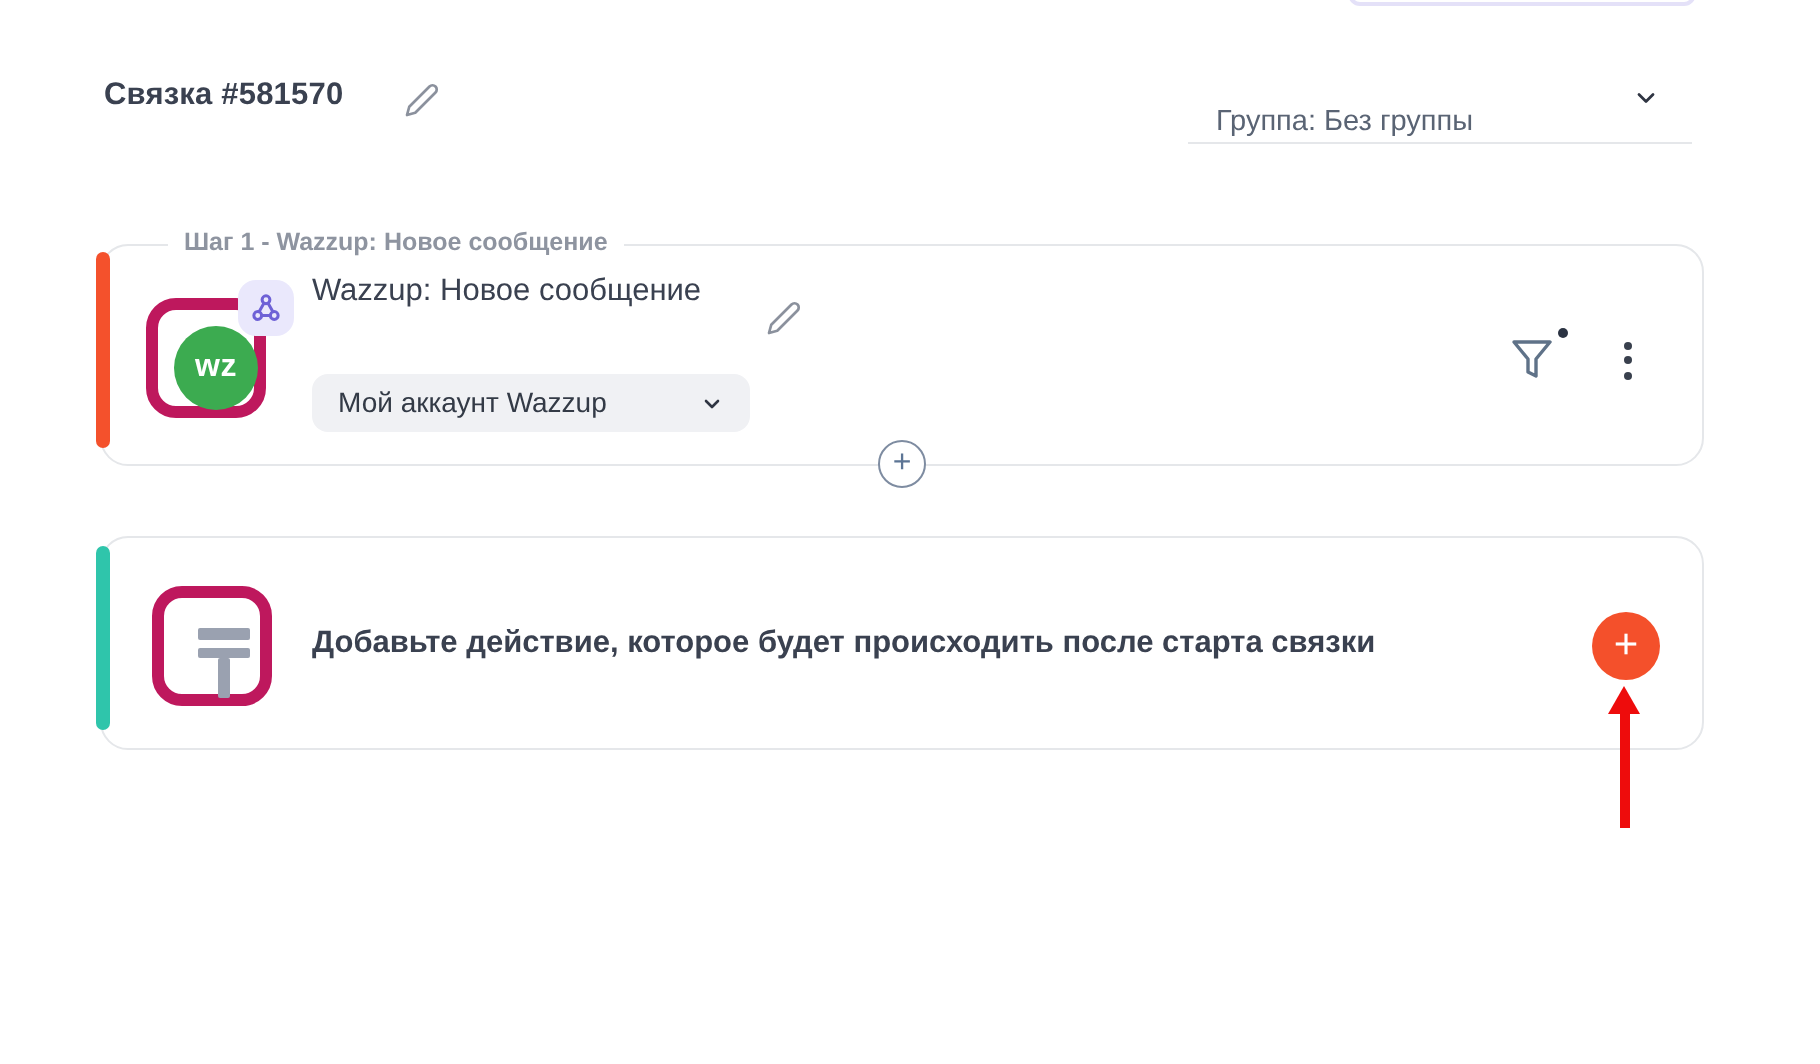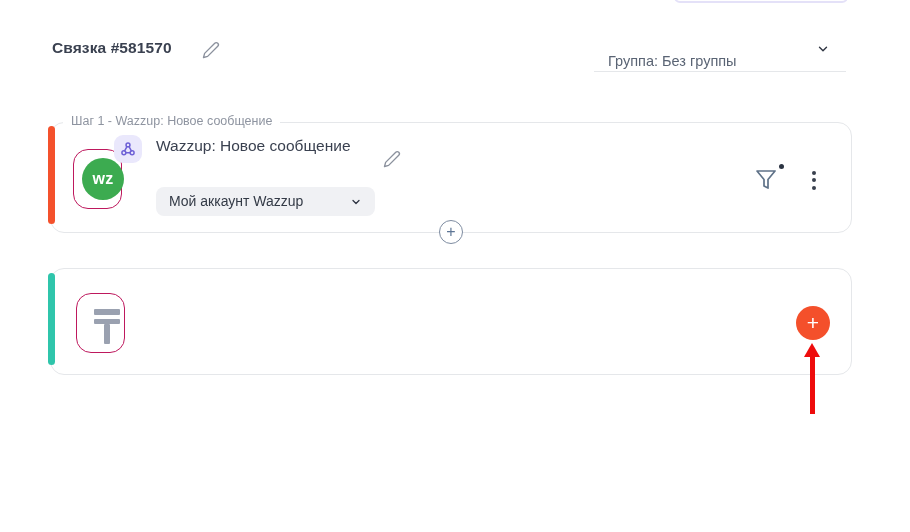--- a/index.html
+++ b/index.html
@@ -41,26 +41,26 @@
   }
   .card-1 { top:122px; height:111px; }
   .card-2 { top:268px; height:107px; }
   .accent {
     position:absolute; left:-3.5px; width:7px; border-radius:5px;
   }
   .accent-orange { top:3px; height:calc(100% - 11px); background:#f4512c; }
   .accent-teal   { top:4px; height:calc(100% - 13px); background:#2fc5ab; }
 
   .legend {
-    position:absolute; left:12px; top:-9px; background:#fff; padding:0 8px;
-    font-size:12.5px; color:#8e94a0; white-space:nowrap;
+    position:absolute; left:33px; top:-9px; background:#fff; padding:0 8px;
+    font-size:12.5px; color:#8e94a0; white-space:nowrap;font-weight:bold;
   }
 
   .app-icon {
-    position:absolute; width:49px; height:60px; border:1px solid #be185d;
+    position:absolute; width:60px; height:60px; border:6px solid #be185d;
     border-radius:15px; background:#fff;
   }
   .card-1 .app-icon { left:22px; top:26px; }
   .card-2 .app-icon { left:25px; top:24px; }
   .app-icon .logo-circle {
     position:absolute; left:8px; top:8px; width:42px; height:42px; border-radius:50%;
     background:#3cab50; color:#fff; font-weight:700; font-size:16px;
     display:flex; align-items:center; justify-content:center; letter-spacing:.3px;
   }
   .badge {
@@ -223,20 +223,21 @@
     <span class="accent accent-teal"></span>
 
     <div class="app-icon">
       <div class="tenge">
         <div class="bar"></div>
         <div class="bar"></div>
         <div class="stem"></div>
       </div>
     </div>
 
+    <p class="add-action-text">Добавьте действие, которое будет происходить после старта связки</p>
 
     <button class="add-action-btn">
       <span>+</span>
     </button>
   </section>
 
   <div class="arrow">
     <span class="head"></span>
     <span class="shaft"></span>
   </div>

